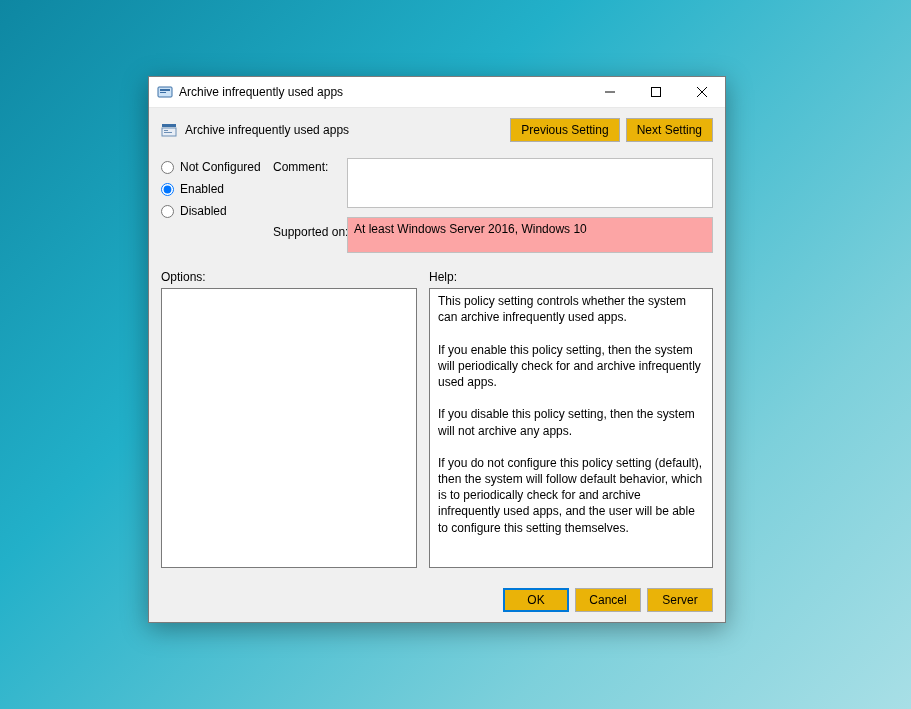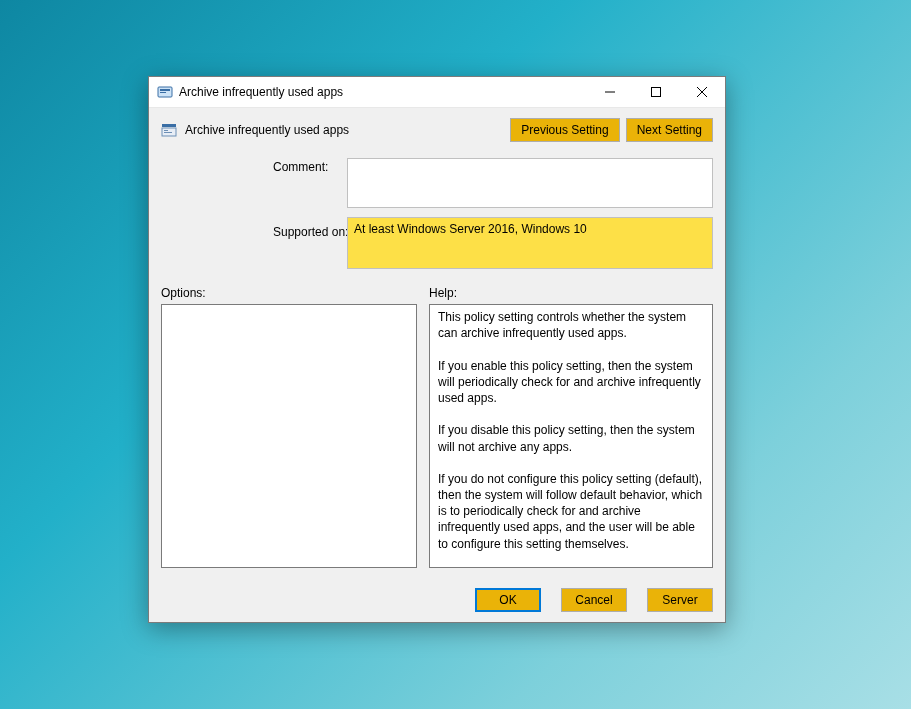--- a/index.html
+++ b/index.html
@@ -136,21 +136,21 @@
     box-sizing: border-box;
     border: 1px solid #c0c0c0;
     background: #fff;
     resize: none;
     font-family: inherit;
     font-size: 12px;
     padding: 4px 6px;
     overflow-y: scroll;
   }
   textarea.comment { height: 50px; }
-  textarea.supported { height: 52px; background: #fde047; color: #000; }
+  textarea.supported { height: 36px; background: #fca5a5; color: #000; }
 
   
   .panes-labels {
     display: grid;
     grid-template-columns: 256px 1fr;
     padding: 4px 12px 4px 12px;
     column-gap: 12px;
   }
   .panes {
     flex: 1;
@@ -171,21 +171,21 @@
     font-size: 12px;
     line-height: 1.35;
     white-space: pre-line;
     overflow-y: scroll;
   }
 
   
   .footer {
     display: flex;
     justify-content: flex-end;
-    gap: 20px;
+    gap: 6px;
     padding: 10px 12px;
   }
   .btn.default {
     border: 1px solid #0078d7;
     box-shadow: inset 0 0 0 1px #0078d7;
   }
   .btn.footer-btn { width: 66px; padding: 4px 0; text-align: center; }
 </style>
 </head>
 <body>
@@ -232,20 +232,34 @@
         </svg>
       </span>
       <span class="policy-name">Archive infrequently used apps</span>
       <div class="nav-buttons">
         <button class="btn">Previous Setting</button>
         <button class="btn">Next Setting</button>
       </div>
     </div>
 
     <div class="config-block">
+      <div class="radios">
+        <label class="radio-item">
+          <input type="radio" name="state" style="">
+          <span>Not Configured</span>
+        </label>
+        <label class="radio-item">
+          <input type="radio" name="state" checked="" style="">
+          <span>Enabled</span>
+        </label>
+        <label class="radio-item">
+          <input type="radio" name="state" style="">
+          <span>Disabled</span>
+        </label>
+      </div>
 
       <div class="comment-label">Comment:</div>
       <div class="comment-box">
         <textarea class="field comment" style=""></textarea>
       </div>
 
       <div class="supported-label">Supported on:</div>
       <div class="supported-box">
         <textarea class="field supported" readonly="" style="">At least Windows Server 2016, Windows 10</textarea>
       </div>

